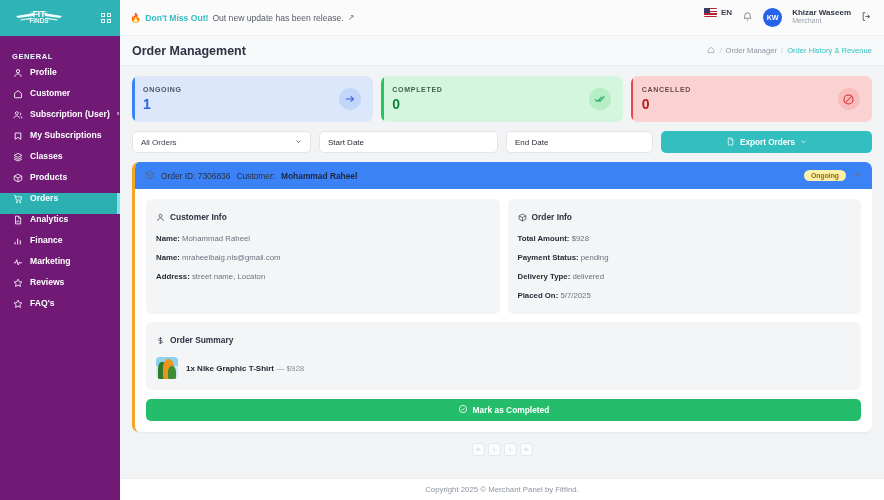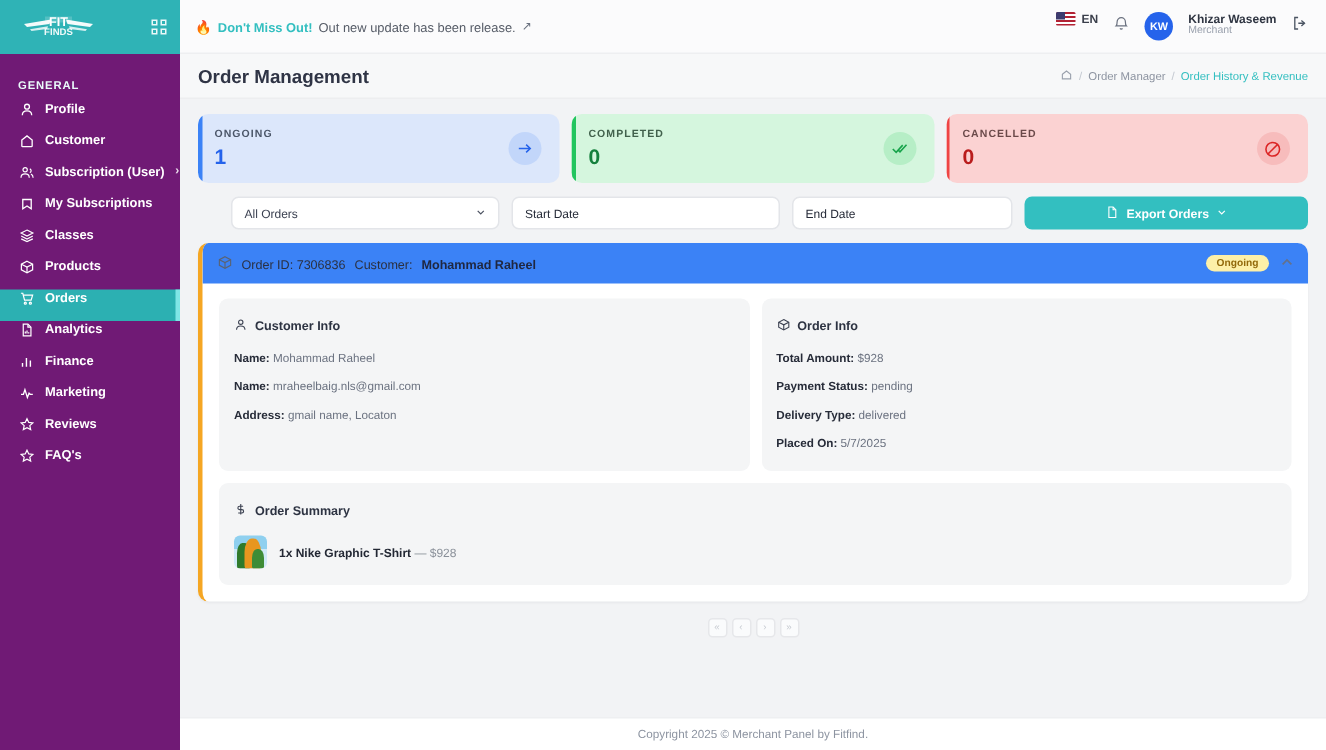--- a/index.html
+++ b/index.html
@@ -117,21 +117,21 @@
   .s-cancelled .stat-val { color: #b91c1c; }
   .s-cancelled .stat-ic { background: #f7bcbc; color:#dc2626; }
 
   
   .filters { display: flex; gap: 8px; margin-top: 9px; }
   .field {
     height: 22px; background: #fff; border: 1px solid #e3e5e9; border-radius: 5px;
     display: flex; align-items: center; justify-content: space-between;
     padding: 0 8px; font-size: 8px; color: #3b4151; cursor: pointer;
   }
-  .f-select { width: 179px; margin-left: 22px; }
+  .f-select { width: 179px; }
   .f-date { width: 179px; color: #262b38; }
   .f-date.end { width: 147px; }
   .caret { font-size: 7px; color: #5b6170; }
   .export-btn {
     flex: 1; height: 22px; background: #33bfc0; border-radius: 5px;
     display: flex; align-items: center; justify-content: center; gap: 5px;
     color: #fff; font-size: 8.2px; font-weight: bold; cursor: pointer;
   }
 
   
@@ -506,21 +506,21 @@
               <div class="row">
                 <b>Name:</b>
                 <span>Mohammad Raheel</span>
               </div>
               <div class="row">
                 <b>Name:</b>
                 <span>mraheelbaig.nls@gmail.com</span>
               </div>
               <div class="row">
                 <b>Address:</b>
-                <span>gmail name, Locaton</span>
+                <span>street name, Locaton</span>
               </div>
             </div>
 
             <div class="panel">
               <div class="panel-h">
                 <span>
                   <svg width="9" height="9" viewBox="0 0 16 16" fill="none" stroke="#3c4252" stroke-width="1.3">
                       <path d="M8 1.8 14 5v6L8 14.2 2 11V5z"></path>
                       <path d="M2 5l6 3.1L14 5"></path>
                       <path d="M8 8.1v6.1"></path>
@@ -564,20 +564,29 @@
                   <i class="t3"></i>
                 </span>
               <span class="sum-text">
                 <b>1x Nike Graphic T-Shirt</b>
                 <span>—</span>
                 <span>$928</span>
               </span>
             </div>
           </div>
 
+          <div class="mark-btn">
+            <span>
+              <svg width="10" height="10" viewBox="0 0 16 16" fill="none" stroke="#fff" stroke-width="1.3">
+                  <circle cx="8" cy="8" r="5.8"></circle>
+                  <path d="M5.4 8.2 7.2 10l3.5-3.8"></path>
+                </svg>
+            </span>
+            <span>Mark as Completed</span>
+          </div>
         </div>
       </div>
 
       <div class="pager">
         <div class="pg">«</div>
         <div class="pg">‹</div>
         <div class="pg">›</div>
         <div class="pg">»</div>
       </div>
 

